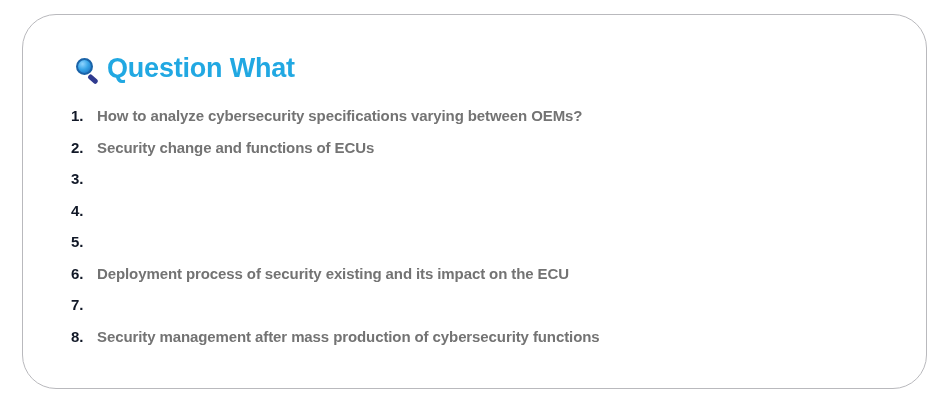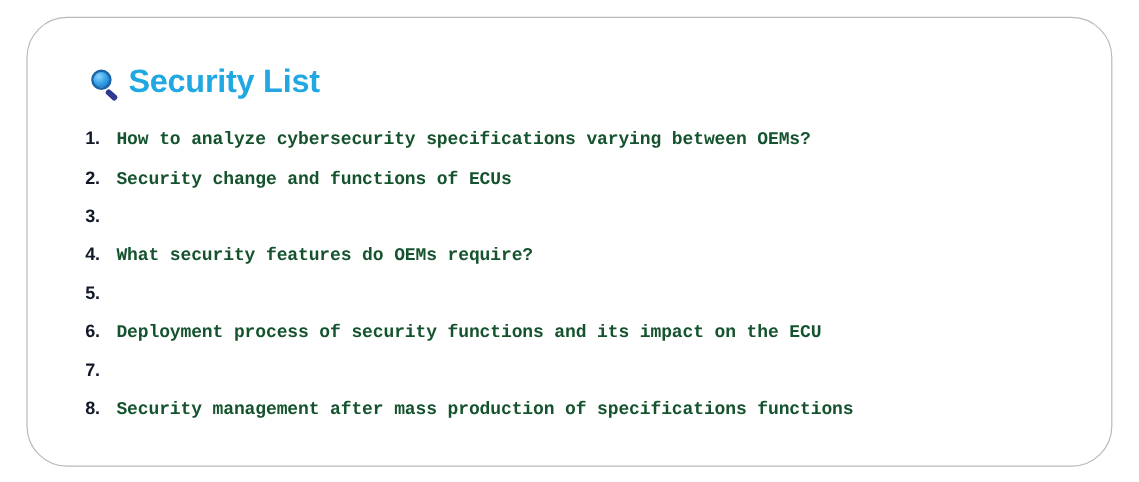--- a/index.html
+++ b/index.html
@@ -94,66 +94,64 @@
     letter-spacing: -0.1px;
   }
   .q-num {
     flex: none;
     width: 26px;
     text-align: left;
     color: #111827;
     font-weight: bold;
   }
   .q-text {
-    color: #14532d;
+    color: #737373;
     font-weight: bold;
     white-space: nowrap;
-    font-family: Liberation Mono, monospace;
   }
 </style>
 </head>
 <body>
 
 <div class="slide">
   <div class="card">
 
     <div class="title-row">
       <span class="magnifier-icon">
         <span class="lens"></span>
         <span class="handle"></span>
       </span>
-      <span class="page-title">Security List</span>
+      <span class="page-title">Question What</span>
     </div>
 
     <ol class="question-list">
       <li class="question-item">
         <span class="q-num">1.</span>
         <span class="q-text">How to analyze cybersecurity specifications varying between OEMs?</span>
       </li>
       <li class="question-item">
         <span class="q-num">2.</span>
         <span class="q-text">Security change and functions of ECUs</span>
       </li>
       <li class="question-item">
         <span class="q-num">3.</span>
       </li>
       <li class="question-item">
         <span class="q-num">4.</span>
-        <span class="q-text">What security features do OEMs require?</span>
       </li>
       <li class="question-item">
         <span class="q-num">5.</span>
       </li>
       <li class="question-item">
         <span class="q-num">6.</span>
-        <span class="q-text">Deployment process of security functions and its impact on the ECU</span>
+        <span class="q-text">Deployment process of security existing and its impact on the ECU</span>
       </li>
       <li class="question-item">
         <span class="q-num">7.</span>
       </li>
       <li class="question-item">
         <span class="q-num">8.</span>
-        <span class="q-text">Security management after mass production of specifications functions</span>
+        <span class="q-text">Security management after mass production of cybersecurity functions</span>
       </li>
     </ol>
 
   </div>
 </div>
 
 </body></html>

